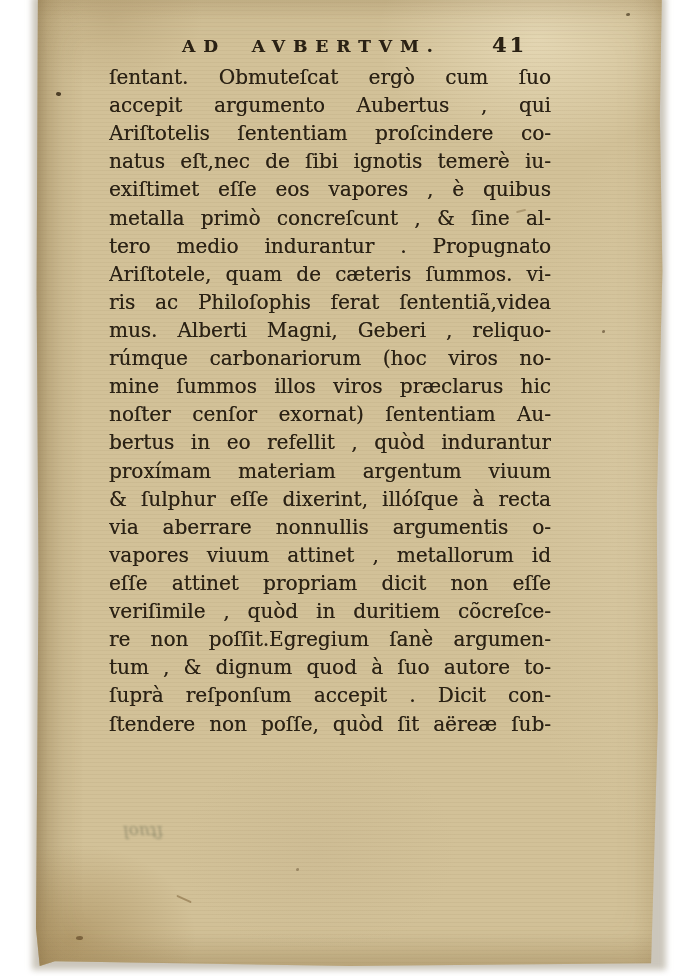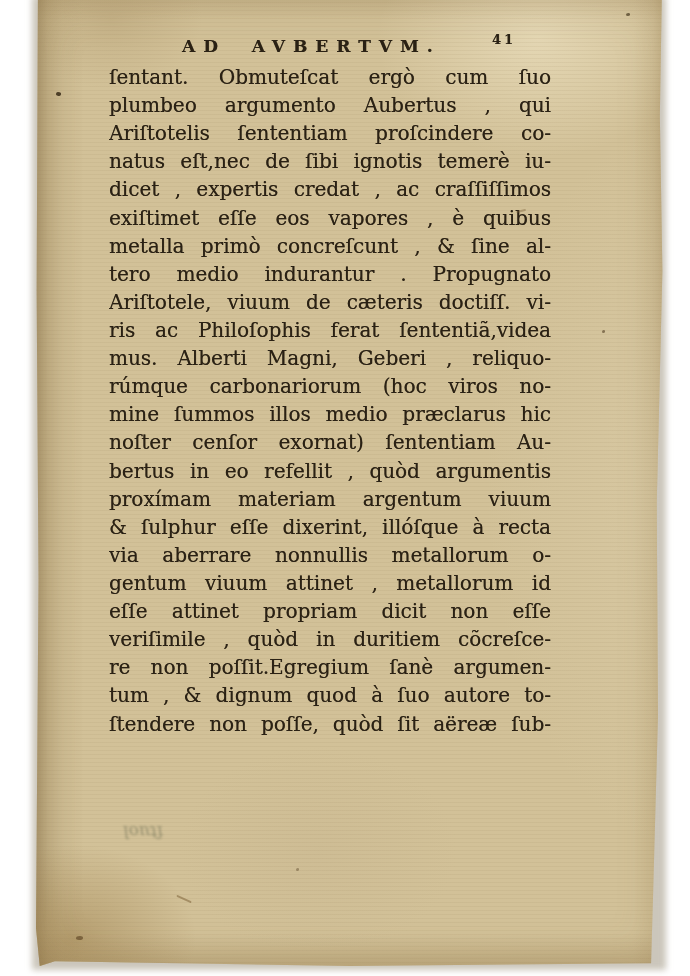--- a/index.html
+++ b/index.html
@@ -33,21 +33,21 @@
     box-shadow: inset 0 0 46px rgba(130,105,60,0.22);
   }
   .runninghead { position:absolute; left:0; top:36px; width:100%; height:24px; }
   .running-title {
     position:absolute; left:146px; top:0;
     font-size:17px; font-weight:bold; letter-spacing:8px; word-spacing:12px;
     color:#2a2114; text-shadow:0.2px 0.2px 0.6px rgba(42,33,18,0.55);
   }
   .page-number {
     position:absolute; left:456px; top:-4px;
-    font-size:13px; font-weight:bold; letter-spacing:3px;
+    font-size:21px; font-weight:bold; letter-spacing:3px;
     color:#2a2114; text-shadow:0.2px 0.2px 0.6px rgba(42,33,18,0.55);
   }
   .textblock { position:absolute; left:73px; top:63px; width:442px; }
   .line {
     height:28.12px; line-height:28.12px;
     font-size:20px; color:#2a2114;
     text-align:justify; text-align-last:justify;
     text-shadow:0.2px 0.2px 0.55px rgba(42,33,18,0.65);
     white-space:normal; overflow:hidden;
   }
@@ -76,42 +76,42 @@
   <div class="paper">
 
     <div class="runninghead">
       <span class="running-title">AD AVBERTVM.</span>
       <span class="page-number">41</span>
     </div>
 
     <div class="textblock">
 
     <div class="line">ſentant. Obmuteſcat ergò cum ſuo</div>
-        <div class="line">plumbeo argumento Aubertus , qui</div>
+        <div class="line">accepit argumento Aubertus , qui</div>
         <div class="line">Ariſtotelis ſententiam proſcindere co-</div>
         <div class="line">natus eſt,nec de ſibi ignotis temerè iu-</div>
-        <div class="line">dicet , expertis credat , ac craſſiſſimos</div>
         <div class="line">exiſtimet eſſe eos vapores , è quibus</div>
         <div class="line">metalla primò concreſcunt , &amp; ſine al-</div>
         <div class="line">tero medio indurantur . Propugnato</div>
-        <div class="line">Ariſtotele, viuum de cæteris doctiſſ. vi-</div>
+        <div class="line">Ariſtotele, quam de cæteris ſummos. vi-</div>
         <div class="line">ris ac Philoſophis ferat ſententiã,videa</div>
         <div class="line">mus. Alberti Magni, Geberi , reliquo-</div>
         <div class="line">rúmque carbonariorum (hoc viros no-</div>
-        <div class="line">mine ſummos illos medio præclarus hic</div>
+        <div class="line">mine ſummos illos viros præclarus hic</div>
         <div class="line">noſter cenſor exornat) ſententiam Au-</div>
-        <div class="line">bertus in eo refellit , quòd argumentis</div>
+        <div class="line">bertus in eo refellit , quòd indurantur</div>
         <div class="line">proxímam materiam argentum viuum</div>
         <div class="line">&amp; ſulphur eſſe dixerint, illóſque à recta</div>
-        <div class="line">via aberrare nonnullis metallorum o-</div>
-        <div class="line">gentum viuum attinet , metallorum id</div>
+        <div class="line">via aberrare nonnullis argumentis o-</div>
+        <div class="line">vapores viuum attinet , metallorum id</div>
         <div class="line">eſſe attinet propriam dicit non eſſe</div>
         <div class="line">veriſimile , quòd in duritiem cõcreſce-</div>
         <div class="line">re non poſſit.Egregium ſanè argumen-</div>
         <div class="line">tum , &amp; dignum quod à ſuo autore to-</div>
+        <div class="line">ſuprà reſponſum accepit . Dicit con-</div>
         <div class="line">ſtendere non poſſe, quòd ſit aëreæ ſub-</div>
       </div>
 
     <div class="showthrough">ſtuol</div>
 
     <div class="speck speck-1"></div>
     <div class="speck speck-2"></div>
     <div class="speck speck-3"></div>
     <div class="speck speck-4"></div>
     <div class="speck speck-5"></div>

